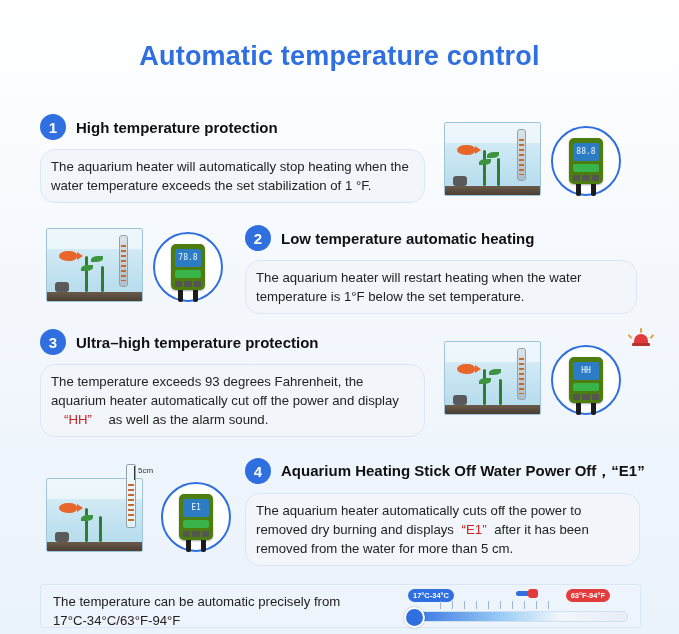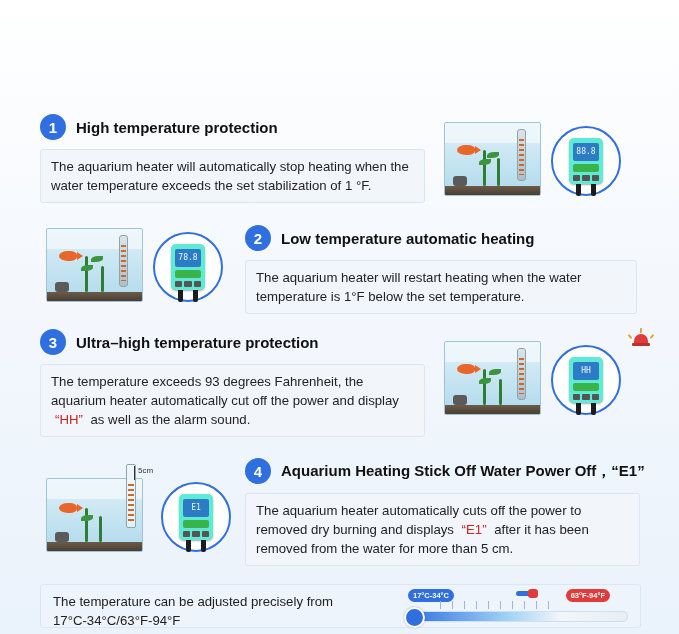--- a/index.html
+++ b/index.html
@@ -23,21 +23,21 @@
   .num{
     width:26px;height:26px;border-radius:50%;
     background:#2f6fe0;color:#fff;font-size:15px;font-weight:bold;
     display:flex;align-items:center;justify-content:center;
   }
   .head{
     font-size:15px;font-weight:bold;color:#111;
   }
   .body{
     font-size:13.2px;line-height:1.45;color:#222;
-    background:#f2f6fb;border:1px solid #dbe6f3;border-radius:3px;
+    background:#f2f6fb;border:1px solid #dbe6f3;border-radius:15px;
     padding:7px 10px;
   }
   .red{color:#cc2222;}
 
   
   .tank{
     position:relative;background:linear-gradient(180deg,#eef7fb 0%,#e2f1f8 100%);
     border:1px solid #9fc4d8;border-radius:2px;overflow:hidden;
   }
   .tank .water{position:absolute;left:0;right:0;bottom:0;height:72%;
@@ -55,21 +55,21 @@
   .tank .heater .coil{position:absolute;left:1px;right:1px;top:18%;bottom:10%;
     background:repeating-linear-gradient(180deg,#c96a2a 0 2px,transparent 2px 5px);}
   .tank .rock{position:absolute;bottom:12%;background:#5a5a5a;border-radius:3px;}
 
   
   .ctrl{
     position:absolute;border:2px solid #2f6fe0;border-radius:50%;
     background:#fff;display:flex;align-items:center;justify-content:center;
   }
   .device{
-    width:34px;height:46px;background:#5eead4;border-radius:5px;position:relative;
+    width:34px;height:46px;background:#4d7c0f;border-radius:5px;position:relative;
     box-shadow:0 1px 2px rgba(0,0,0,.35);
   }
   .device .screen{
     position:absolute;left:4px;right:4px;top:5px;height:18px;border-radius:2px;
     background:#2b7cc4;color:#eaf6ff;font-size:8px;line-height:18px;text-align:center;
     font-family:"DejaVu Sans Mono", monospace;
   }
   .device .bar{
     position:absolute;left:4px;right:4px;top:26px;height:8px;border-radius:2px;
     background:#39b44a;
@@ -113,20 +113,21 @@
     background:repeating-linear-gradient(90deg,#9bb7d4 0 1px,transparent 1px 12px);}
   .thermo{position:absolute;left:110px;top:-1px;width:22px;height:12px;}
   .thermo .b{position:absolute;left:0;top:3px;width:14px;height:5px;background:#2f6fe0;border-radius:3px;}
   .thermo .r{position:absolute;left:12px;top:1px;width:10px;height:9px;background:#e23b3b;border-radius:3px;}
 </style>
 </head>
 <body>
 
 <div class="page">
 
+  <div class="title">Automatic temperature control</div>
 
   <div class="row" style="left:40px;top:114px;">
     <div style="display:flex;align-items:center;gap:10px;">
       <div class="num">1</div>
       <div class="head">High temperature protection</div>
     </div>
     <div class="body" style="width:363px;margin-top:9px;">The aquarium heater will automatically stop heating when the water temperature exceeds the set stabilization of 1 °F.</div>
   </div>
 
   <div class="tank" style="left:444px;top:122px;width:95px;height:72px;position:absolute;">
@@ -191,21 +192,21 @@
     </div>
   </div>
 
   <div class="row" style="left:40px;top:329px;">
     <div style="display:flex;align-items:center;gap:10px;">
       <div class="num">3</div>
       <div class="head">Ultra–high temperature protection</div>
     </div>
     <div class="body" style="width:363px;margin-top:9px;">
       <span>The temperature exceeds 93 degrees Fahrenheit, the aquarium heater automatically cut off the power and display</span>
-      <span class="red" style="margin:0 4px;">“HH”</span>
+      <span class="red" style="margin:0 13px;">“HH”</span>
       <span>as well as the alarm sound.</span>
     </div>
   </div>
 
   <div class="tank" style="left:444px;top:341px;width:95px;height:72px;position:absolute;">
     <div class="water"></div>
     <div class="gravel"></div>
     <div class="fish" style="left:12px;top:22px;"></div>
     <div class="rock" style="left:8px;width:14px;height:10px;"></div>
     <div class="plant" style="left:38px;height:36px;"></div>
@@ -275,21 +276,21 @@
           <i></i>
           <i></i>
         </div>
       <div class="plug l"></div>
       <div class="plug r"></div>
     </div>
   </div>
 
   <div class="bottom">
     <div class="txt">
-      <div>The temperature can be adjusted precisely from</div>
+      <div>The temperature can be automatic precisely from</div>
       <div>17°C-34°C/63°F-94°F</div>
     </div>
     <div class="slider">
       <div class="pill blue">17°C-34°C</div>
       <div class="pill red">63°F-94°F</div>
       <div class="ticks"></div>
       <div class="thermo">
         <div class="b"></div>
         <div class="r"></div>
       </div>

